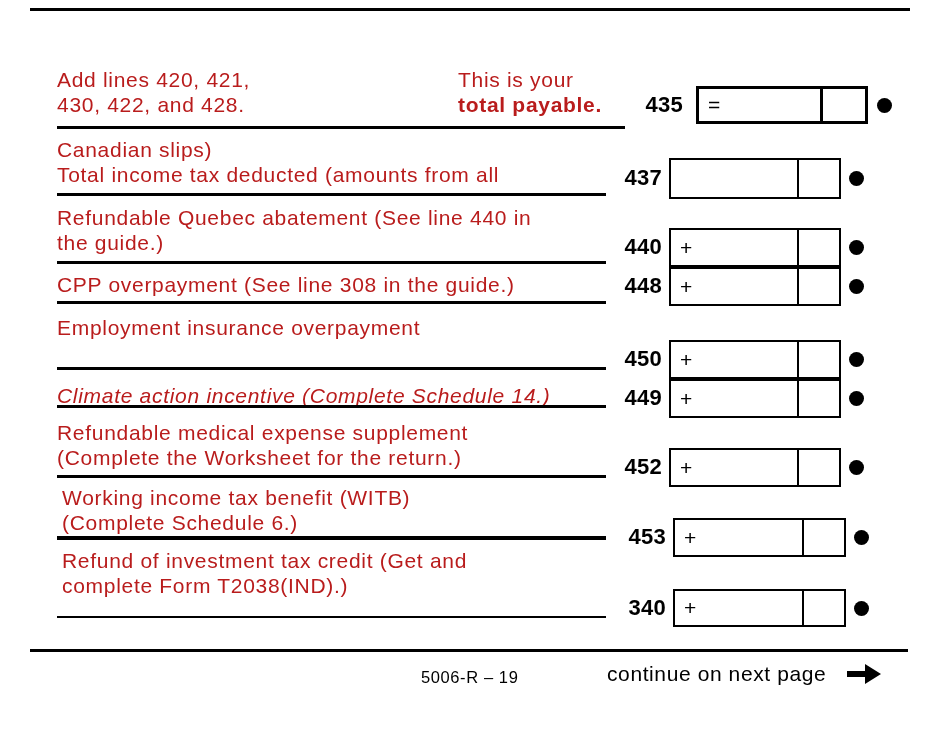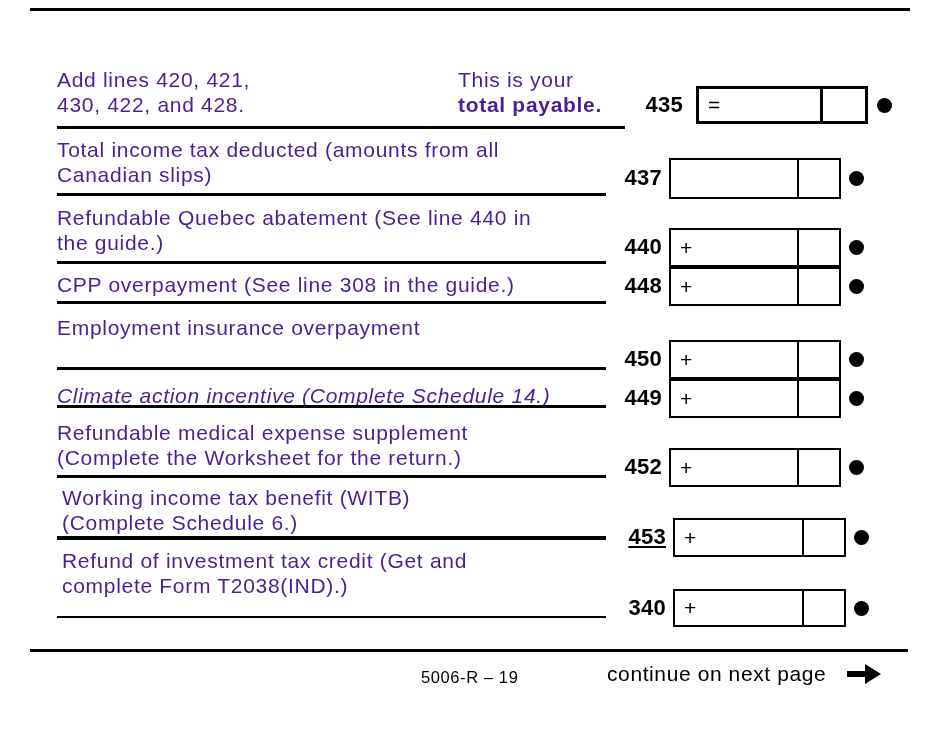--- a/index.html
+++ b/index.html
@@ -1,18 +1,18 @@
 <!DOCTYPE html>
 <html><head>
 <meta charset="utf-8">
 <style>
   html,body{margin:0;padding:0;}
   body{width:950px;height:735px;background:#ffffff;position:relative;overflow:hidden;
        font-family:"Liberation Sans", sans-serif;color:#000;}
-  .txt{position:absolute;font-size:21px;line-height:25px;letter-spacing:0.7px;color:#4c1d95;white-space:nowrap;}
+  .txt{position:absolute;font-size:21px;line-height:25px;letter-spacing:0.7px;color:#b91c1c;white-space:nowrap;}
   .txt .b{font-weight:bold;}
   .num{position:absolute;font-size:22px;font-weight:bold;letter-spacing:0.3px;width:62px;text-align:right;line-height:26px;}
   .rule{position:absolute;background:#000;height:3px;}
   .abox{position:absolute;box-sizing:border-box;border:2px solid #000;background:#fff;}
   .abox.thick{border-width:3px;}
   .cents{position:absolute;box-sizing:border-box;right:0;top:0;bottom:0;width:42px;border-left:2px solid #000;}
   .abox.thick .cents{border-left-width:3px;width:45px;}
   .op{position:absolute;left:9px;top:50%;transform:translateY(-50%);font-size:21px;letter-spacing:0;}
   .amt{position:absolute;left:34px;right:46px;top:0;bottom:0;font-size:19px;line-height:37px;}
   .dot{position:absolute;width:15px;height:15px;border-radius:50%;background:#000;}
@@ -36,22 +36,22 @@
 <div class="rule" style="left:57px;top:126px;width:568px;"></div>
 <div class="num" style="left:621px;top:92px;">435</div>
 <div class="abox thick" style="left:696px;top:86px;width:172px;height:38px;">
   <span class="op">=</span>
   <span class="amt"></span>
   <span class="cents"></span>
 </div>
 <div class="dot" style="left:877px;top:98px;"></div>
 
 <div class="txt" style="left:57px;top:137px;">
+  <div>Canadian slips)</div>
   <div>Total income tax deducted (amounts from all</div>
-  <div>Canadian slips)</div>
 </div>
 <div class="rule" style="left:57px;top:193px;width:549px;"></div>
 <div class="num" style="left:600px;top:165px;">437</div>
 <div class="abox" style="left:669px;top:158px;width:172px;height:41px;">
   <span class="op"></span>
   <span class="amt"></span>
   <span class="cents"></span>
 </div>
 <div class="dot" style="left:849px;top:171px;"></div>
 
@@ -115,21 +115,21 @@
   <span class="amt"></span>
   <span class="cents"></span>
 </div>
 <div class="dot" style="left:849px;top:460px;"></div>
 
 <div class="txt" style="left:62px;top:485px;">
   <div>Working income tax benefit (WITB)</div>
   <div>(Complete Schedule 6.)</div>
 </div>
 <div class="rule" style="left:57px;top:536px;width:549px;height:4px;"></div>
-<div class="num" style="left:604px;top:524px;text-decoration:underline;">453</div>
+<div class="num" style="left:604px;top:524px;">453</div>
 <div class="abox" style="left:673px;top:518px;width:173px;height:39px;">
   <span class="op">+</span>
   <span class="amt"></span>
   <span class="cents"></span>
 </div>
 <div class="dot" style="left:854px;top:530px;"></div>
 
 <div class="txt" style="left:62px;top:548px;">
   <div>Refund of investment tax credit (Get and</div>
   <div>complete Form T2038(IND).)</div>

